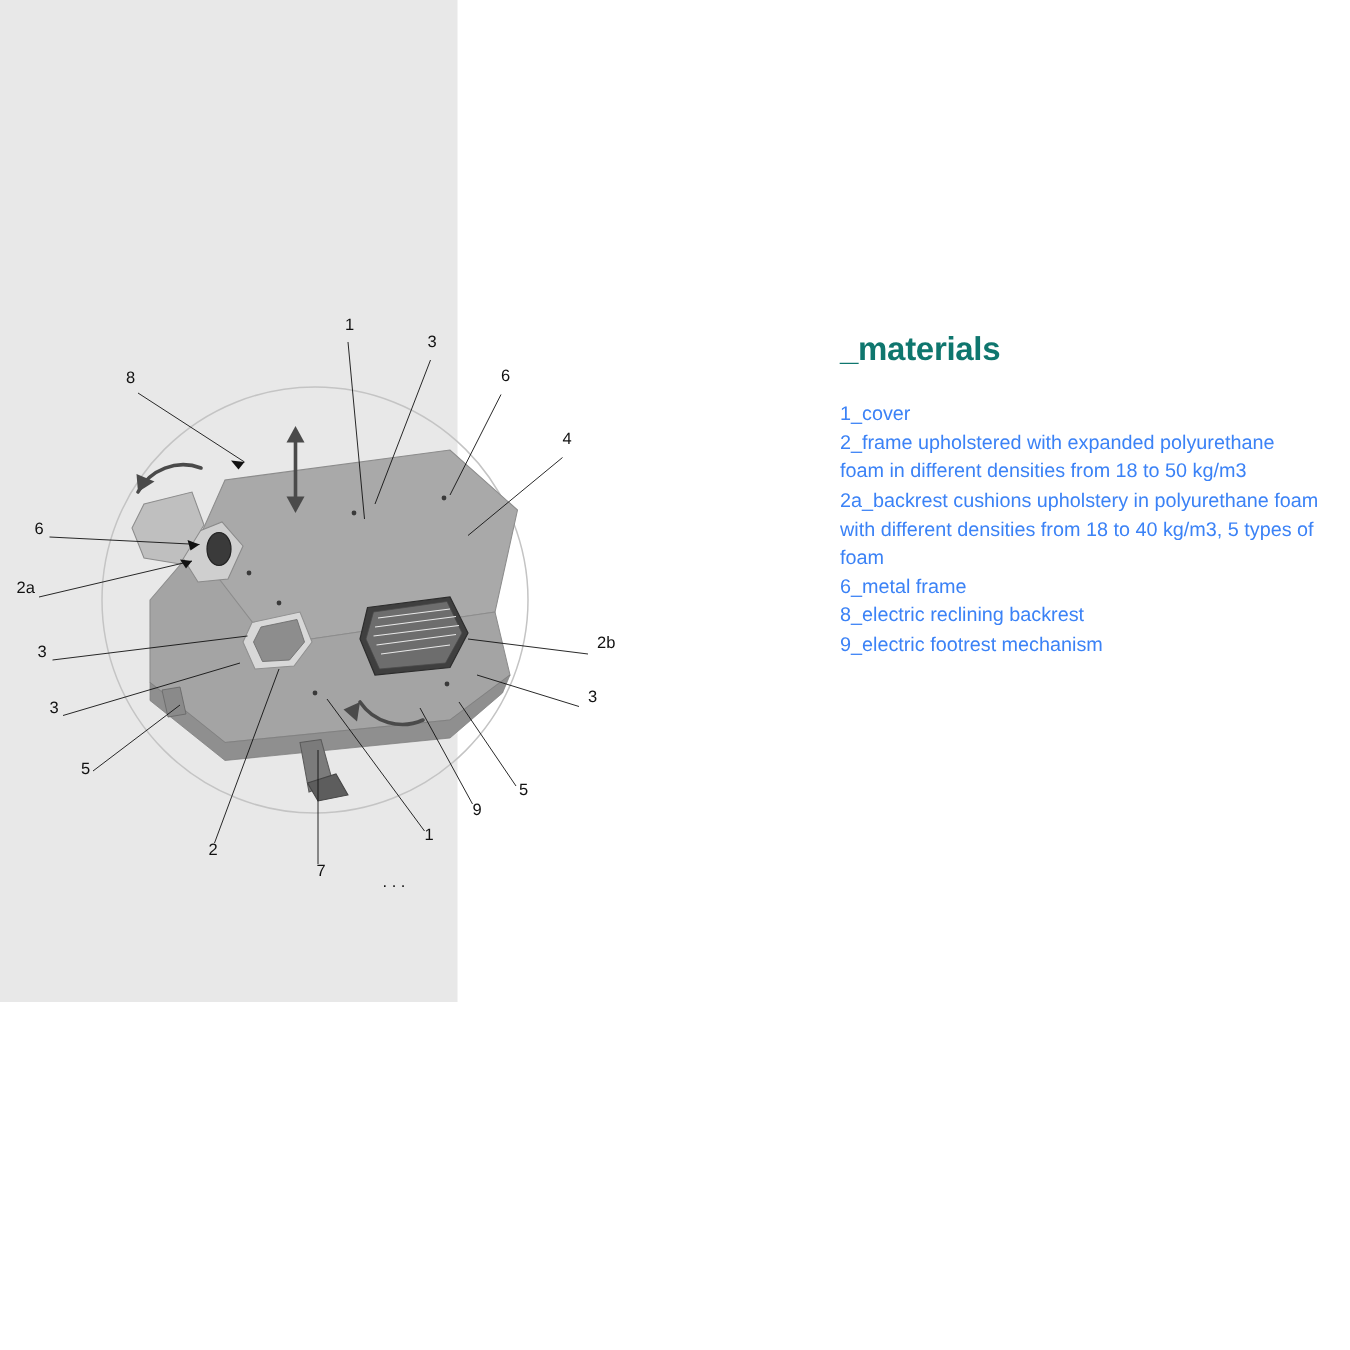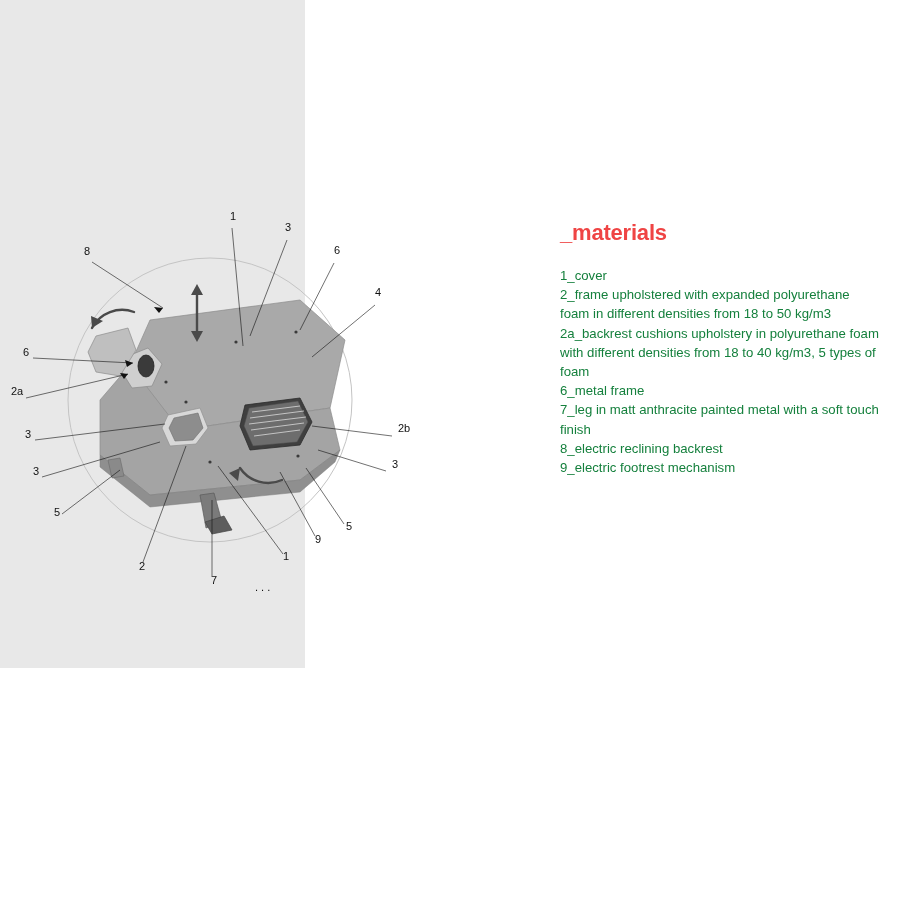--- a/index.html
+++ b/index.html
@@ -44,29 +44,29 @@
   
   .materials {
     position: absolute;
     left: 560px;
     top: 222px;
     width: 320px;
   }
   .materials-title {
     font-size: 22px;
     font-weight: bold;
-    color: #ef4444;
+    color: #0f766e;
     letter-spacing: -0.2px;
     margin: 0 0 22px 0;
     line-height: 1;
   }
   .materials-list {
     font-size: 13.2px;
     line-height: 19.2px;
-    color: #15803d;
+    color: #3b82f6;
   }
   .materials-list .item {
     margin: 0;
   }
   .label {
     font-size: 11px;
     fill: #111111;
     font-family: "Liberation Sans", sans-serif;
   }
   .lead {
@@ -191,19 +191,18 @@
     </svg>
   </div>
 
   <div class="materials">
     <h1 class="materials-title">_materials</h1>
     <div class="materials-list">
       <p class="item">1_cover</p>
       <p class="item">2_frame upholstered with expanded polyurethane foam in different densities from 18 to 50 kg/m3</p>
       <p class="item">2a_backrest cushions upholstery in polyurethane foam with different densities from 18 to 40 kg/m3, 5 types of foam</p>
       <p class="item">6_metal frame</p>
-      <p class="item">7_leg in matt anthracite painted metal with a soft touch finish</p>
       <p class="item">8_electric reclining backrest</p>
       <p class="item">9_electric footrest mechanism</p>
     </div>
   </div>
 
 </div>
 
 </body></html>

